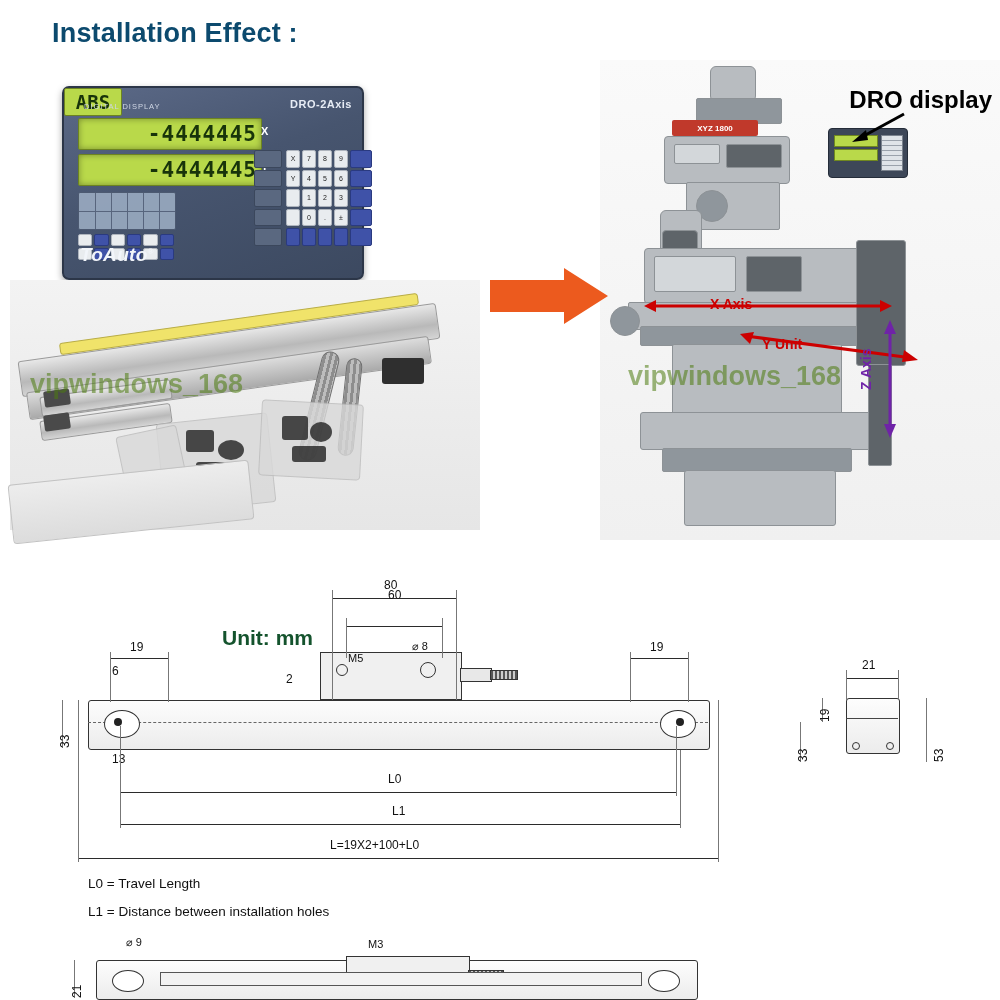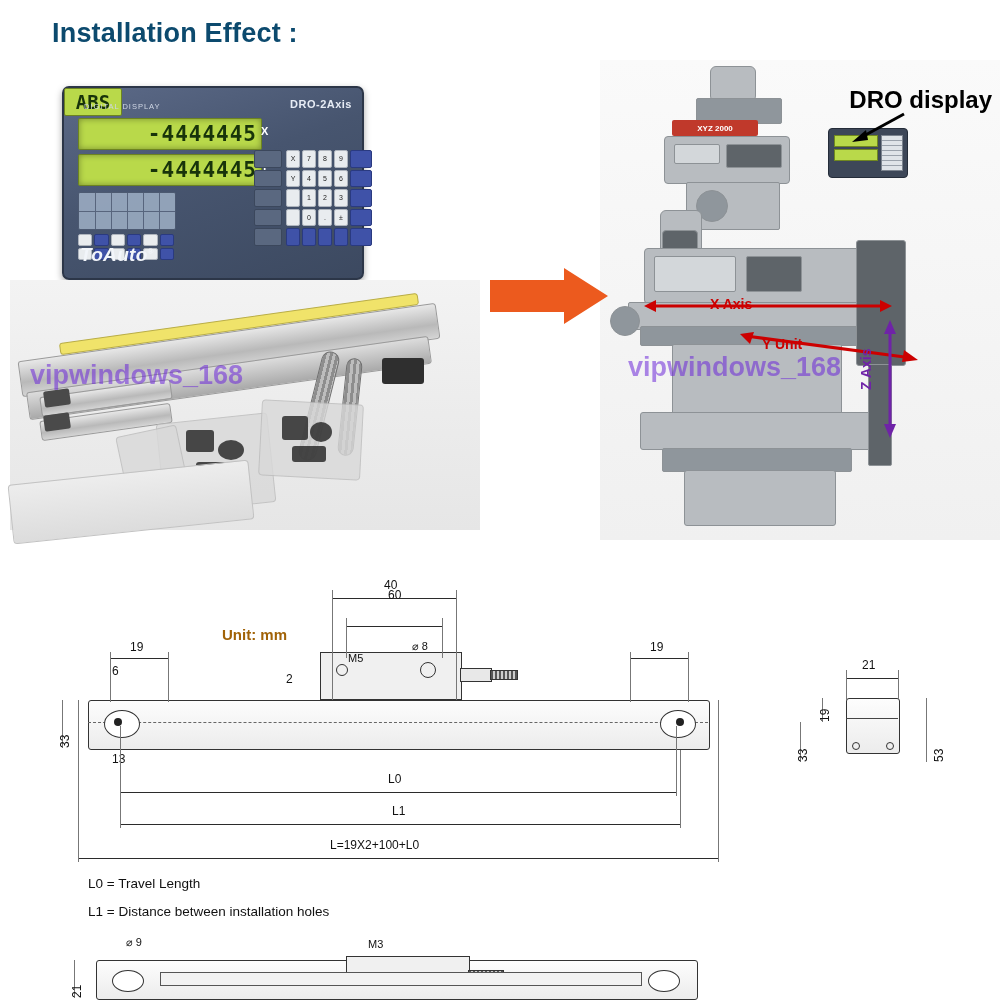--- a/index.html
+++ b/index.html
@@ -123,22 +123,22 @@
   .arrow-black{position:absolute;}
   .axis-label{position:absolute;font-weight:bold;font-size:14px;}
   .axis-red{color:#cc0000;}
   .axis-purple{color:#6f23a8;}
 
   
   #orange-arrow{left:490px;top:268px;width:120px;height:60px;}
 
   
   .wm{
-    position:absolute;color:#6d28d9;font-weight:bold;opacity:.55;
-    font-family:"Liberation Sans",sans-serif;white-space:nowrap;
+    position:absolute;color:#4d7c0f;font-weight:bold;opacity:.55;
+    font-family:"Liberation Sans",sans-serif;white-space:nowrap;margin-top:9px;
   }
   #wm1{left:30px;top:360px;font-size:27px;}
   #wm2{left:628px;top:352px;font-size:27px;}
 
   
   #drawing{left:0;top:560px;width:1000px;height:440px;}
   .dim{
     position:absolute;font-size:12px;color:#111;font-family:"Liberation Sans",sans-serif;
   }
   .dimv{
@@ -149,21 +149,21 @@
     position:absolute;background:linear-gradient(180deg,#fdfdfd,#ececec);
     border:1px solid #333;border-radius:3px;
   }
   .oval{
     position:absolute;border:1px solid #333;border-radius:50%;background:#fff;
   }
   .readhead{
     position:absolute;background:#f0f0f0;border:1px solid #333;
   }
   #unit{
-    position:absolute;left:222px;top:66px;color:#a16207;font-size:15px;font-weight:bold;
+    position:absolute;left:222px;top:66px;color:#14532d;font-size:21px;font-weight:bold;
   }
   .note{
     position:absolute;font-size:13.5px;color:#111;
   }
   .note .red{color:#d11a0f;}
   .arrowline{position:absolute;height:1px;background:#2b2b2b;}
   .tick{position:absolute;width:1px;background:#2b2b2b;}
 </style>
 </head>
 <body>
@@ -267,21 +267,21 @@
   <div class="bagpart" style="left:300px;top:142px;width:22px;height:20px;border-radius:50%;"></div>
   <div class="bagpart" style="left:282px;top:166px;width:34px;height:16px;"></div>
   <div class="baglite" style="left:112px;top:150px;width:60px;height:70px;transform:rotate(-12deg);"></div>
   <div class="abs" style="left:0;top:192px;width:240px;height:58px;background:linear-gradient(180deg,#ededed,#dcdcdc);transform:rotate(-6deg);border-radius:4px;border:1px solid #c2c2c2;"></div>
 </div>
 
 <div class="abs" id="machine">
 
   <div class="mblk" style="left:110px;top:6px;width:44px;height:34px;border-radius:6px;"></div>
   <div class="mblk d" style="left:96px;top:38px;width:84px;height:24px;"></div>
-  <div class="red-banner" style="left:72px;top:60px;width:86px;height:16px;">XYZ 2000</div>
+  <div class="red-banner" style="left:72px;top:60px;width:86px;height:16px;">XYZ 1800</div>
   <div class="mblk" style="left:64px;top:76px;width:124px;height:46px;border-radius:4px;"></div>
   <div class="mblk l" style="left:74px;top:84px;width:44px;height:18px;"></div>
   <div class="mblk dark" style="left:126px;top:84px;width:54px;height:22px;"></div>
   <div class="mblk" style="left:86px;top:122px;width:92px;height:46px;"></div>
   <div class="mblk d" style="left:96px;top:130px;width:30px;height:30px;border-radius:50%;"></div>
   <div class="mblk" style="left:60px;top:150px;width:40px;height:42px;border-radius:6px;"></div>
   <div class="mblk dark" style="left:62px;top:170px;width:34px;height:20px;border-radius:4px;"></div>
 
   <div id="dro-mini">
     <div class="mini-lcd"></div>
@@ -349,21 +349,21 @@
 
   <div class="readhead" style="left:320px;top:92px;width:140px;height:46px;"></div>
   <div class="abs" style="left:336px;top:104px;width:10px;height:10px;border:1px solid #333;border-radius:50%;"></div>
   <div class="abs" style="left:420px;top:102px;width:14px;height:14px;border:1px solid #333;border-radius:50%;"></div>
   <div class="abs" style="left:460px;top:108px;width:30px;height:12px;background:#e8e8e8;border:1px solid #333;"></div>
   <div class="abs" style="left:490px;top:110px;width:26px;height:8px;background:repeating-linear-gradient(90deg,#555 0 2px,#ccc 2px 4px);border:1px solid #333;"></div>
 
   <div class="arrowline" style="left:332px;top:38px;width:124px;"></div>
   <div class="tick" style="left:332px;top:30px;height:110px;background:#777;"></div>
   <div class="tick" style="left:456px;top:30px;height:110px;background:#777;"></div>
-  <div class="dim" style="left:384px;top:18px;">40</div>
+  <div class="dim" style="left:384px;top:18px;">80</div>
 
   <div class="arrowline" style="left:346px;top:66px;width:96px;"></div>
   <div class="tick" style="left:346px;top:58px;height:40px;background:#777;"></div>
   <div class="tick" style="left:442px;top:58px;height:40px;background:#777;"></div>
   <div class="dim" style="left:388px;top:28px;">60</div>
 
   <div class="dim" style="left:348px;top:92px;font-size:11px;">M5</div>
   <div class="dim" style="left:412px;top:80px;font-size:11px;">⌀ 8</div>
 
   <div class="arrowline" style="left:110px;top:98px;width:58px;"></div>

